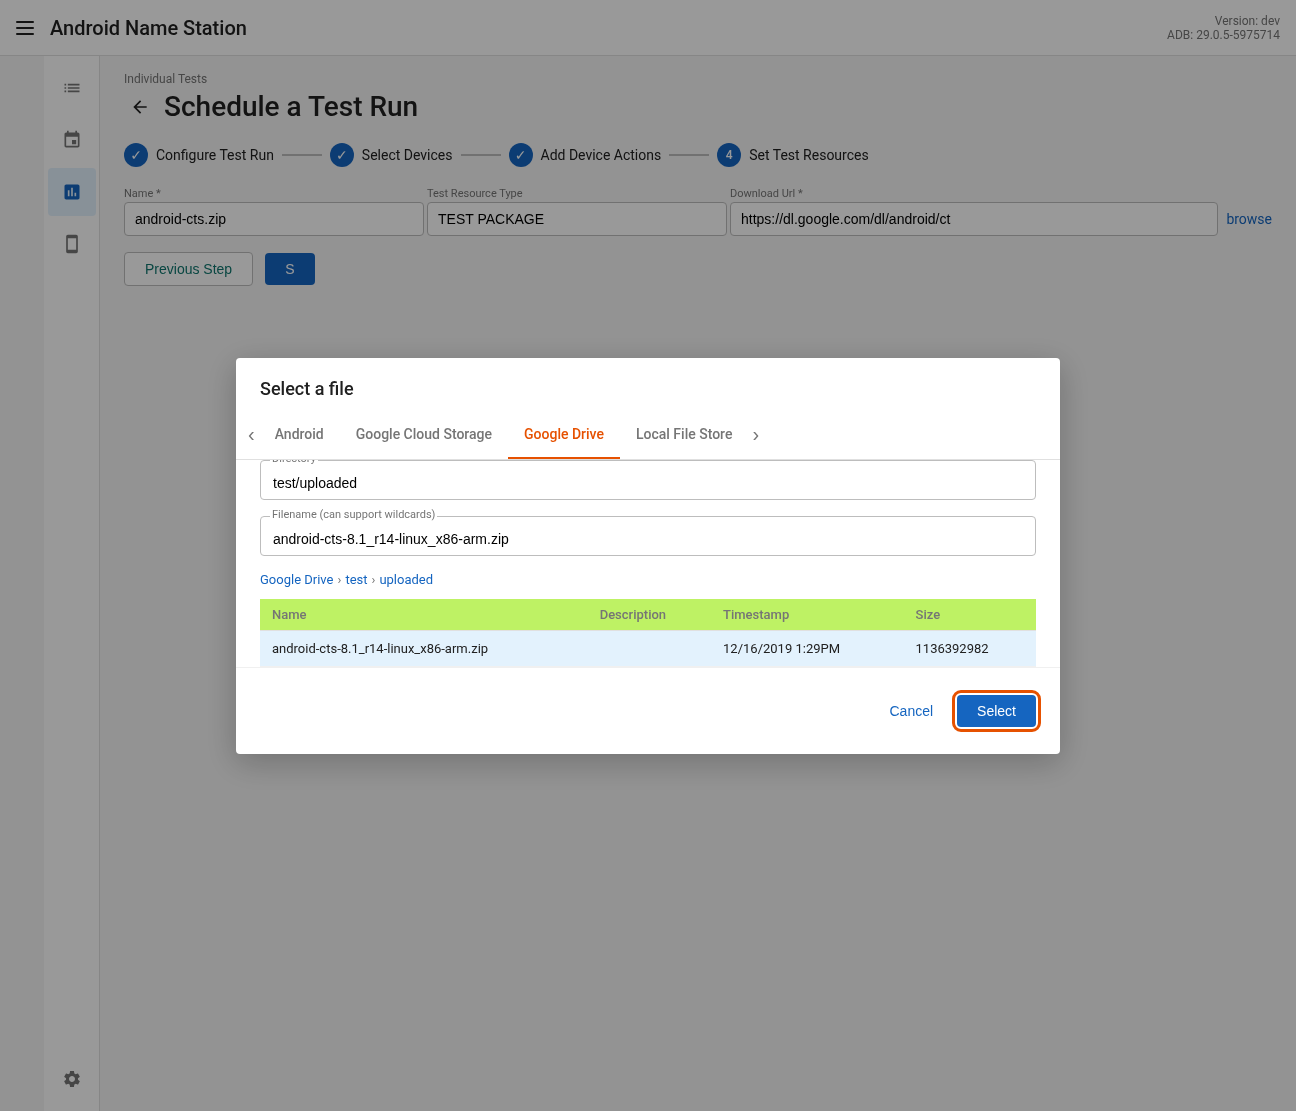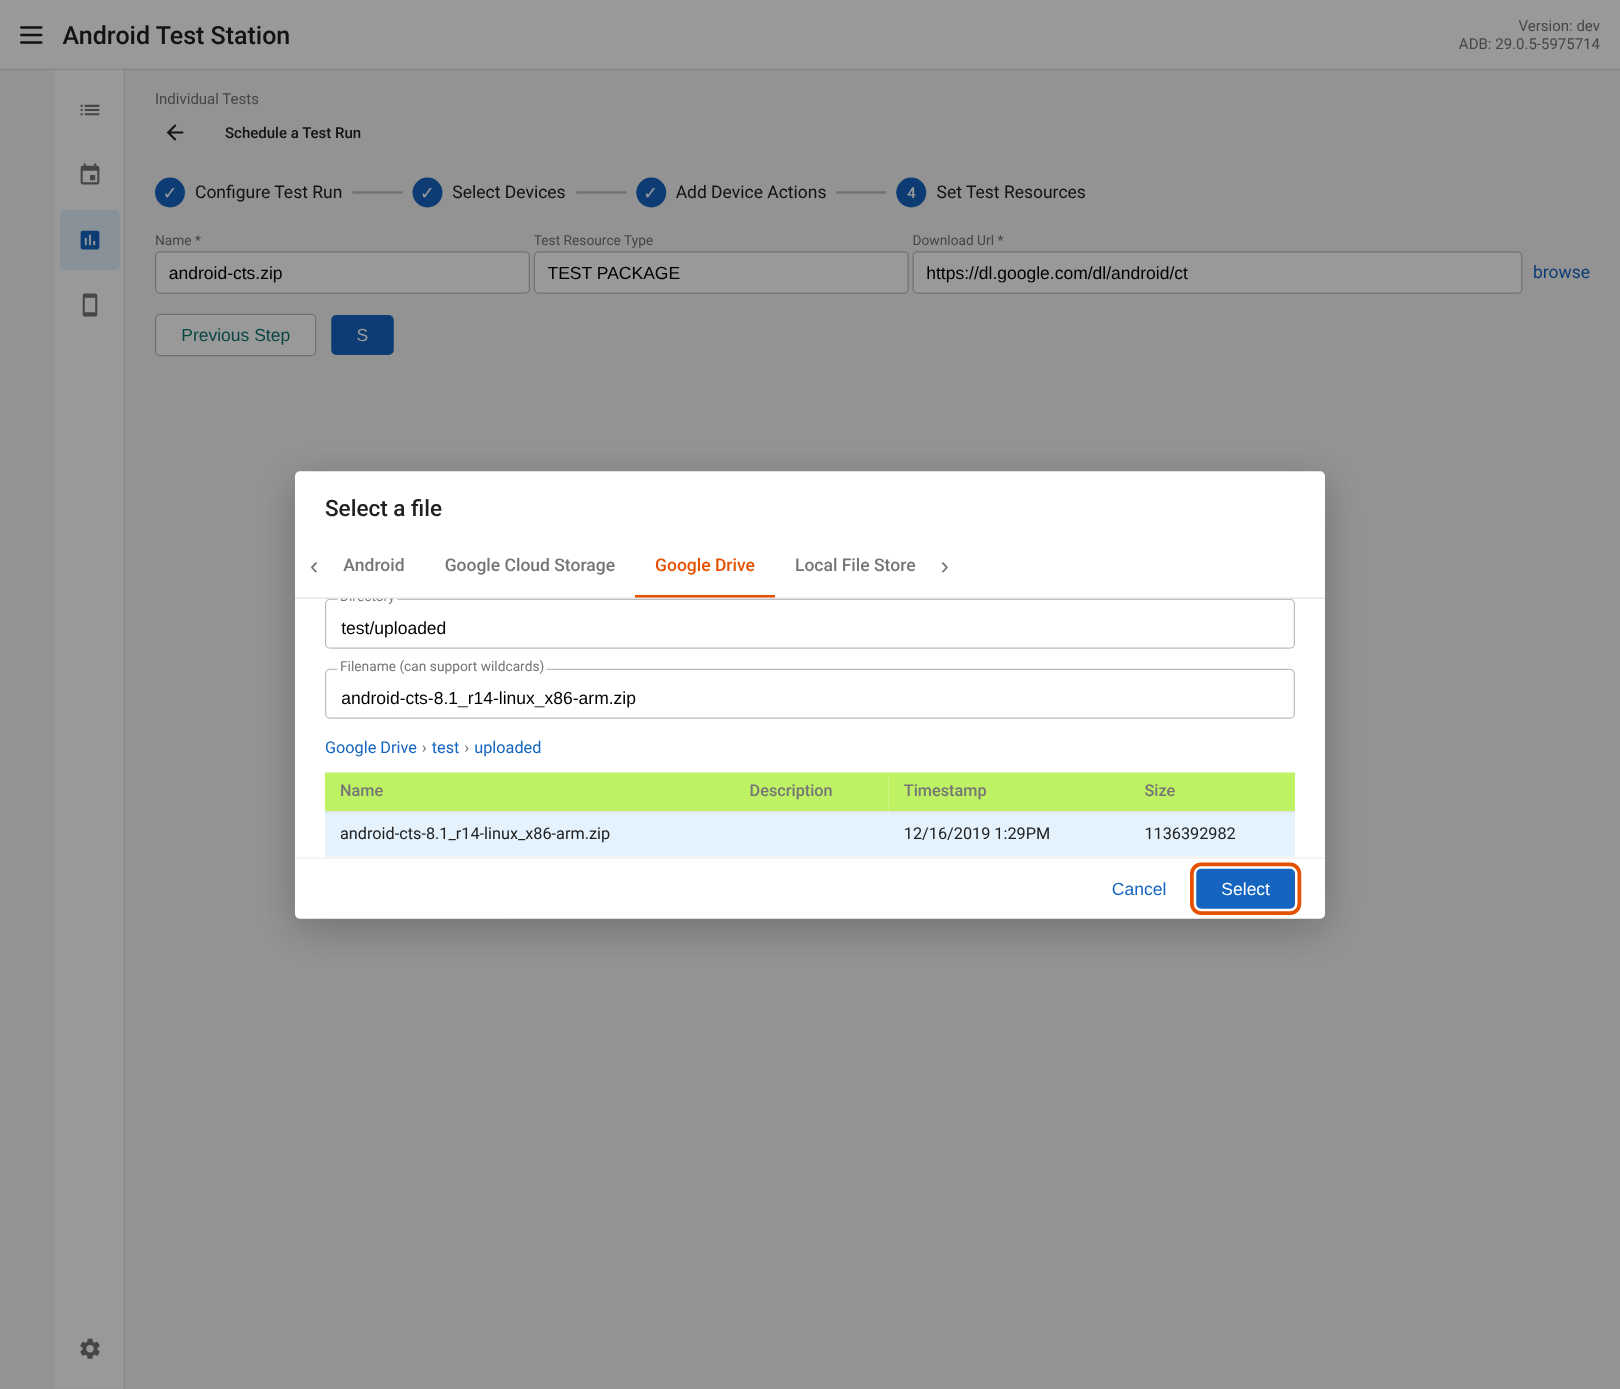--- a/index.html
+++ b/index.html
@@ -30,21 +30,21 @@
       cursor: pointer; margin-bottom: 4px; color: #757575;
     }
     .sidebar-item.active { background: #e3f2fd; color: #1565c0; }
 
     
     .main-content { flex: 1; overflow-y: auto; padding: 16px 24px; position: relative; }
 
     .breadcrumb { font-size: 12px; color: #757575; margin-bottom: 4px; }
     .page-header { display: flex; align-items: center; margin-bottom: 20px; }
     .back-btn { width: 32px; height: 32px; display: flex; align-items: center; justify-content: center; cursor: pointer; color: #212121; margin-right: 8px; }
-    .page-title { font-size: 12px; font-weight: 500; margin-left: 16px; }
+    .page-title { font-size: 28px; font-weight: 500; }
 
     
     .steps { display: flex; align-items: center; margin-bottom: 20px; }
     .step { display: flex; align-items: center; }
     .step-circle {
       width: 24px; height: 24px; border-radius: 50%;
       display: flex; align-items: center; justify-content: center;
       font-size: 12px; font-weight: 500;
     }
     .step-circle.done { background: #1565c0; color: #fff; }
@@ -142,21 +142,21 @@
       background: #bef264;
     }
     .file-table td {
       padding: 10px 12px; font-size: 13px;
       border-bottom: 1px solid #f0f0f0;
     }
     .file-table tr.selected { background: #e3f2fd; }
 
     
     .dialog-footer {
-      padding: 8px 24px;
+      padding: 27px 24px;
       display: flex; align-items: center; justify-content: flex-end;
       gap: 12px; border-top: 1px solid #f0f0f0;
     }
     .btn-cancel { background: none; border: none; color: #1565c0; font-size: 14px; font-weight: 500; cursor: pointer; padding: 8px 12px; }
     .btn-select {
       background: #1565c0; color: #fff;
       border: none; border-radius: 4px;
       padding: 8px 20px; font-size: 14px; font-weight: 500;
       cursor: pointer;
       outline: 3px solid #e65100; outline-offset: 2px;
@@ -170,21 +170,21 @@
   </style>
 </head>
 <body>
 
 <div class="app-bar">
   <div class="hamburger">
     <span></span>
       <span></span>
       <span></span>
   </div>
-  <span class="app-bar-title">Android Test Station</span>
+  <span class="app-bar-title">Android Name Station</span>
   <div class="app-bar-version">
     <div>Version: dev</div>
     <div>ADB: 29.0.5-5975714</div>
   </div>
 </div>
 
 <div class="layout">
 
   <div class="sidebar">
     <div class="sidebar-item" style="color:#757575;">

